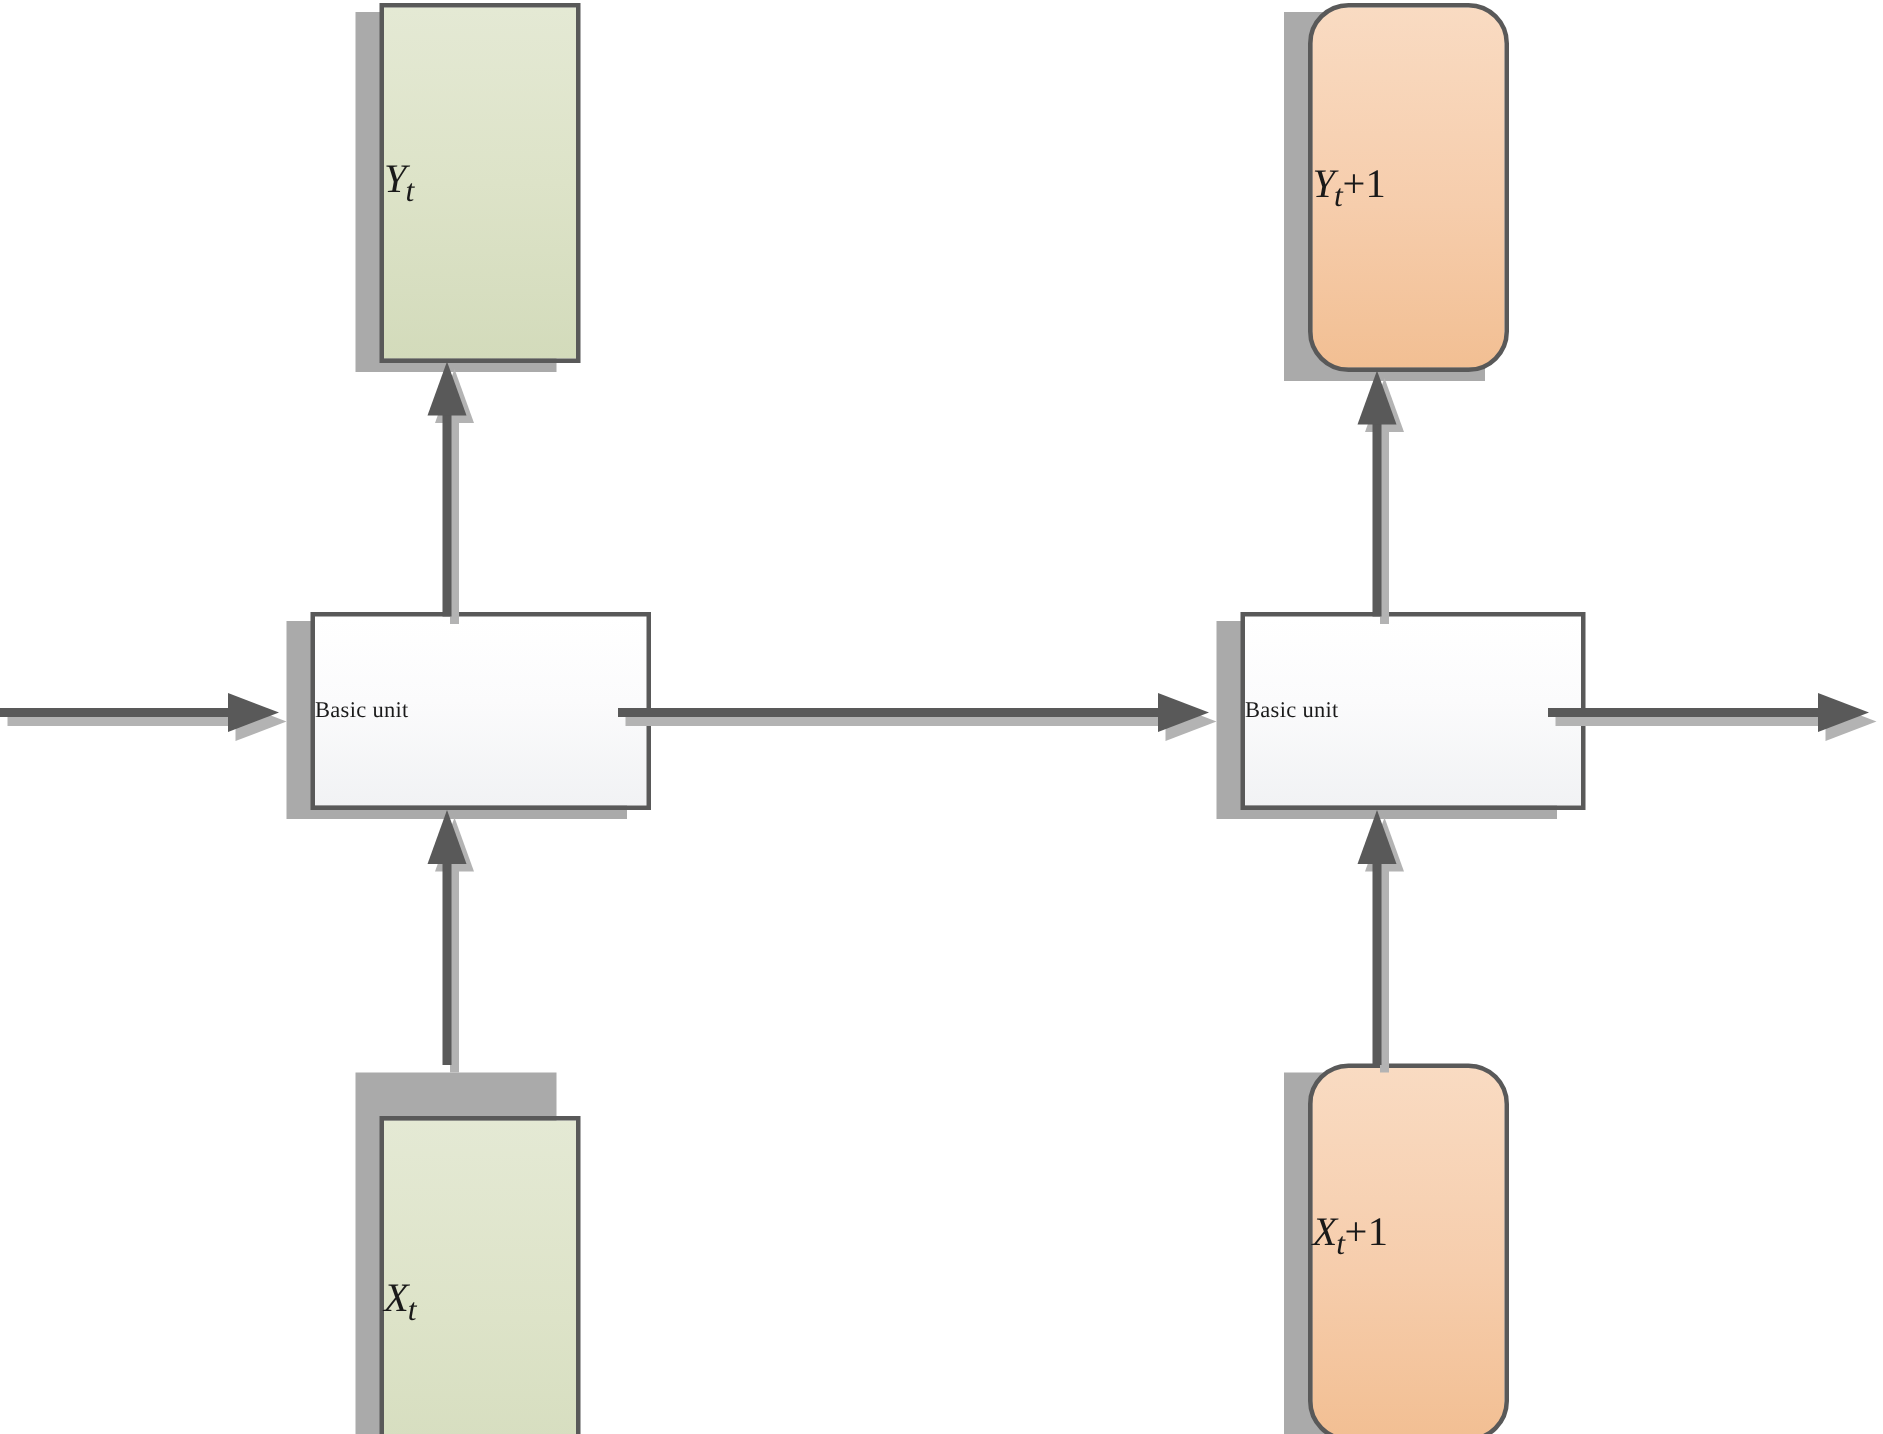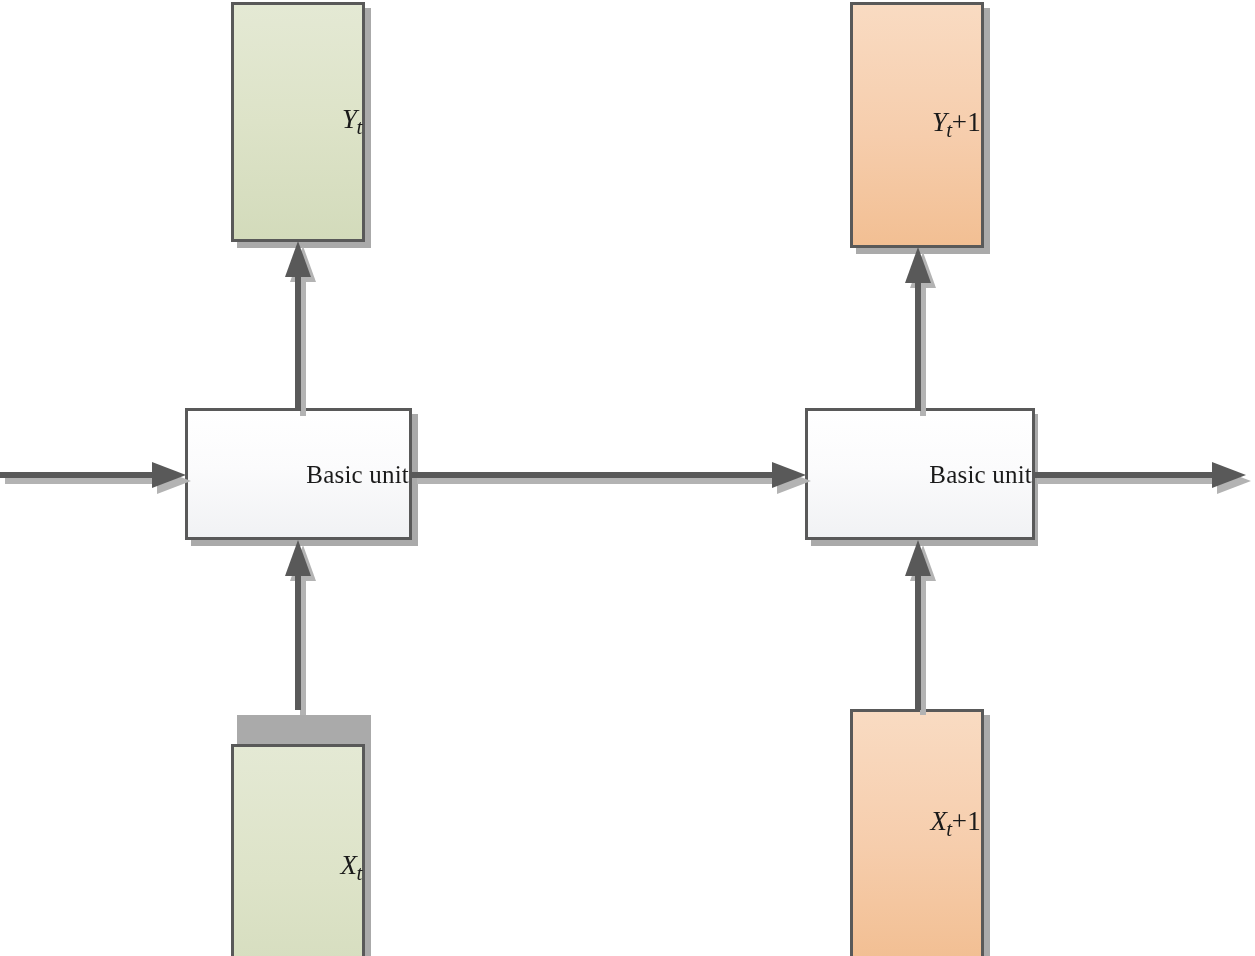--- a/index.html
+++ b/index.html
@@ -18,36 +18,38 @@
     overflow: hidden;
   }
 
   
   .node {
     position: absolute;
     box-sizing: border-box;
     border: 3px solid #595959;
     display: flex;
     align-items: center;
-    justify-content: flex-end;
+    justify-content: flex-start;
     text-align: center;
     color: #1a1a1a;
     z-index: 3;
+    margin-left: 22px;
   }
   .node-shadow {
     position: absolute;
     background: #aaaaaa;
     z-index: 2;
   }
 
   .node.data-green {
     background: linear-gradient(to bottom, #e4e9d4 0%, #dde3c8 50%, #d3dbbb 100%);
   }
   .node.data-orange {
     background: linear-gradient(to bottom, #f9dbc2 0%, #f6cdac 55%, #f2bf93 100%);
+    border-radius: 27px;
   }
   .node.unit {
     background: linear-gradient(to bottom, #ffffff 0%, #fbfbfc 45%, #f1f2f4 100%);
   }
 
   .node-label {
     font-family: "Liberation Serif", serif;
     font-size: 27px;
     line-height: 1;
     letter-spacing: 0.2px;
@@ -61,21 +63,21 @@
     font-size: 0.78em;
     vertical-align: -0.30em;
     margin-left: -0.04em;
   }
   .node-label .plain {
     font-style: normal;
     margin-left: -0.02em;
   }
   .node-label.unit-label {
     font-style: normal;
-    font-size: 25px;
+    font-size: 15px;
   }
 
   
   .arrow {
     position: absolute;
     z-index: 4;
   }
   .arrow svg { display: block; overflow: visible; }
 </style>
 </head>

